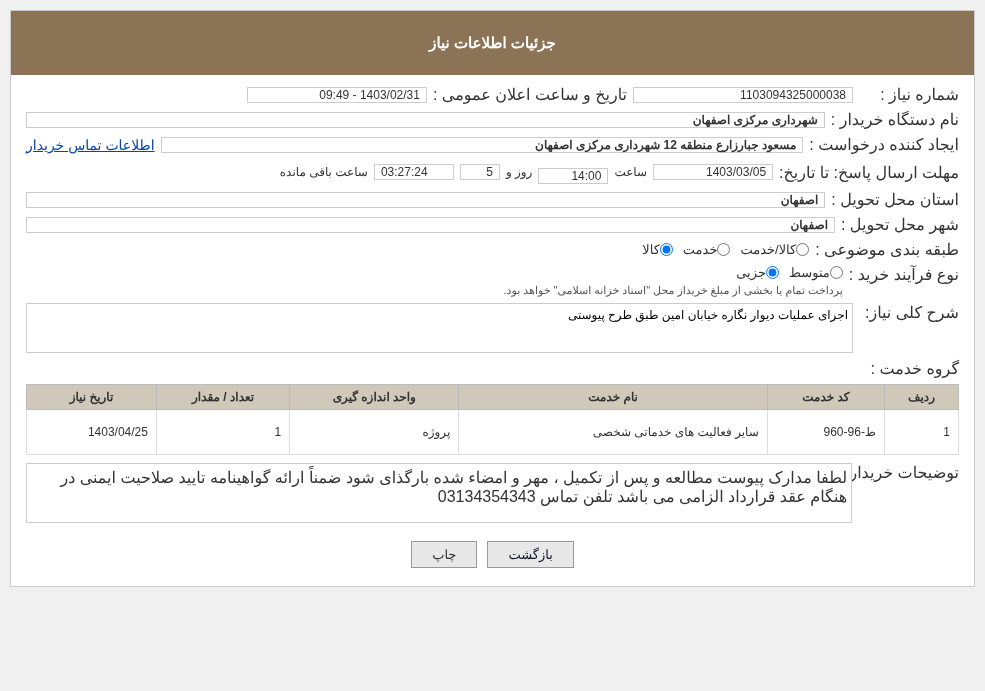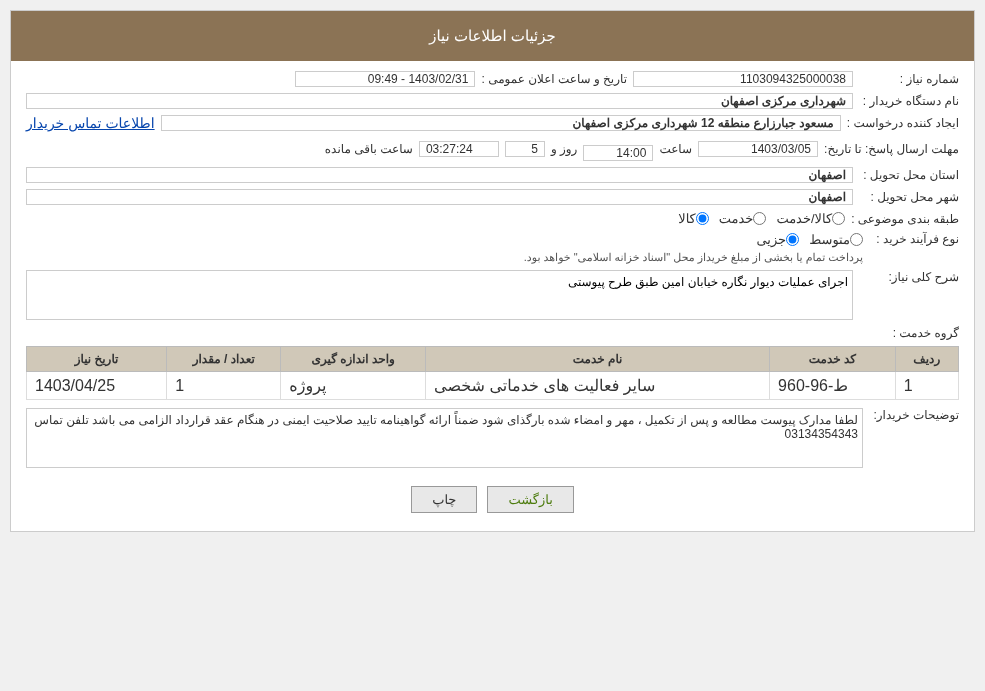--- a/index.html
+++ b/index.html
@@ -17,36 +17,36 @@
       padding: 10px;
     }
     .main-panel {
       background: #fff;
       border: 1px solid #ccc;
     }
     .panel-header {
       background: #8B7355;
       color: #fff;
       text-align: center;
-      padding: 16px 10px;
+      padding: 23px 10px;
       font-size: 15px;
-      font-weight: normal;
+      font-weight: bold;
     }
     .panel-body {
       padding: 10px 15px;
     }
     .info-row {
       display: flex;
       align-items: center;
       margin-bottom: 6px;
       gap: 6px;
     }
     .label-cell {
       color: #333;
-      font-size: 12px;
+      font-size: 16px;
       white-space: nowrap;
       min-width: 100px;
       text-align: right;
     }
     .value-box {
       border: 1px solid #ccc;
       background: #fff;
       padding: 2px 6px;
       font-size: 12px;
       height: 16px;
@@ -89,41 +89,41 @@
     }
     .table-container th {
       background: #d0c8b8;
       border: 1px solid #bbb;
       padding: 5px 8px;
       font-size: 12px;
       text-align: center;
     }
     .table-container td {
       border: 1px solid #ddd;
-      padding: 4px 8px;
-      font-size: 16px;
-      text-align: left;
+      padding: 15px 8px;
+      font-size: 12px;
+      text-align: right;
       background: #fff;
     }
     .textarea-box {
       width: 100%;
       min-height: 50px;
       border: 1px solid #ccc;
       padding: 4px;
       font-size: 12px;
       font-family: Tahoma, Arial, sans-serif;
       resize: none;
       direction: rtl;
     }
     .notes-box {
       width: 100%;
       min-height: 60px;
       border: 1px solid #ccc;
       padding: 4px;
-      font-size: 12px;
+      font-size: 16px;
       font-family: Tahoma, Arial, sans-serif;
       direction: rtl;
       background: #fff;
     }
     .buttons-row {
       display: flex;
       justify-content: center;
       gap: 10px;
       margin-top: 10px;
       padding: 8px;
@@ -134,21 +134,21 @@
       cursor: pointer;
       border: 1px solid #999;
       font-family: Tahoma, Arial, sans-serif;
     }
     .btn-print {
       background: #e8e8e8;
       color: #333;
     }
     .btn-back {
       background: #e8e8e8;
-      color: #4d7c0f;
+      color: #0f172a;
     }
     .relative-container {
       position: relative;
     }
     .inline-label {
       font-size: 12px;
       white-space: nowrap;
     }
     .purchase-type-row {
       display: flex;

